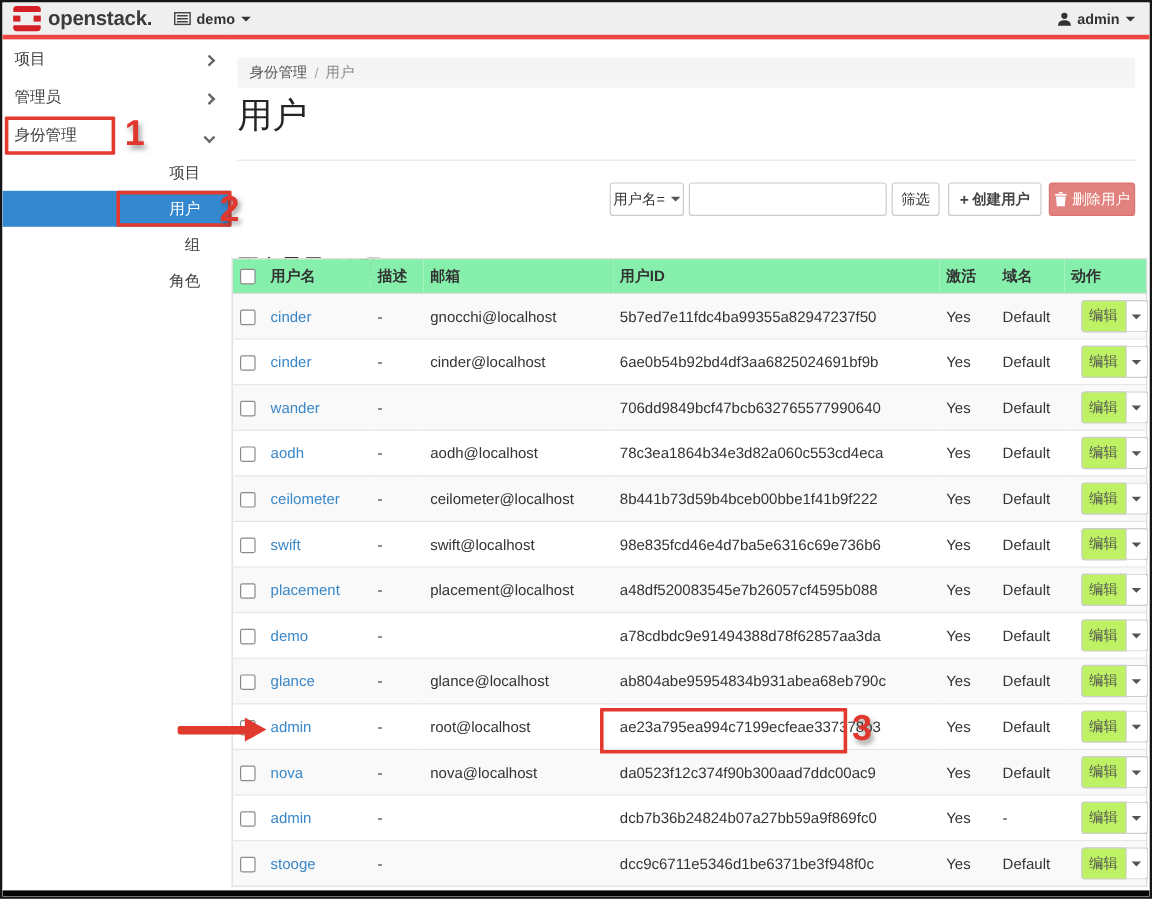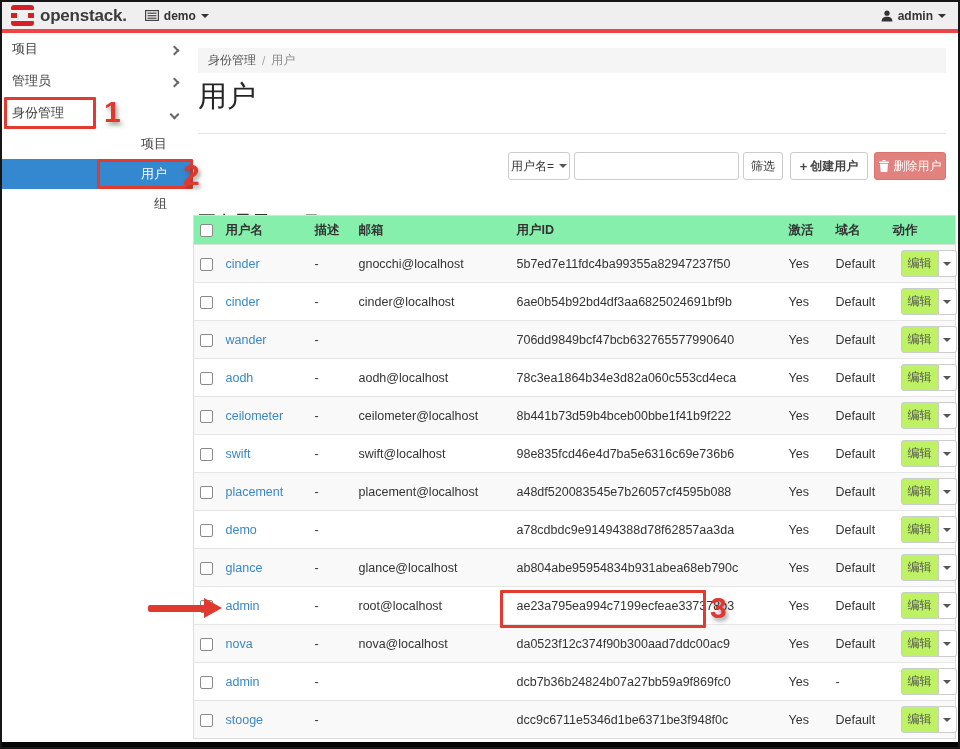--- a/index.html
+++ b/index.html
@@ -124,20 +124,23 @@
       <span class="chev"><span class="chev-down"></span></span>
     </div>
     <div class="sub-item">
       <span>项目</span>
     </div>
     <div class="sub-item selected">
       <span>用户</span>
     </div>
     <div class="sub-item">
       <span>组</span>
+    </div>
+    <div class="sub-item">
+      <span>角色</span>
     </div>
   </nav>
 
   <main class="main">
     <div class="breadcrumb">
       <span class="bc-parent">身份管理</span>
       <span class="bc-sep">/</span>
       <span class="bc-current">用户</span>
     </div>
     <h1 class="page-title">用户</h1>

